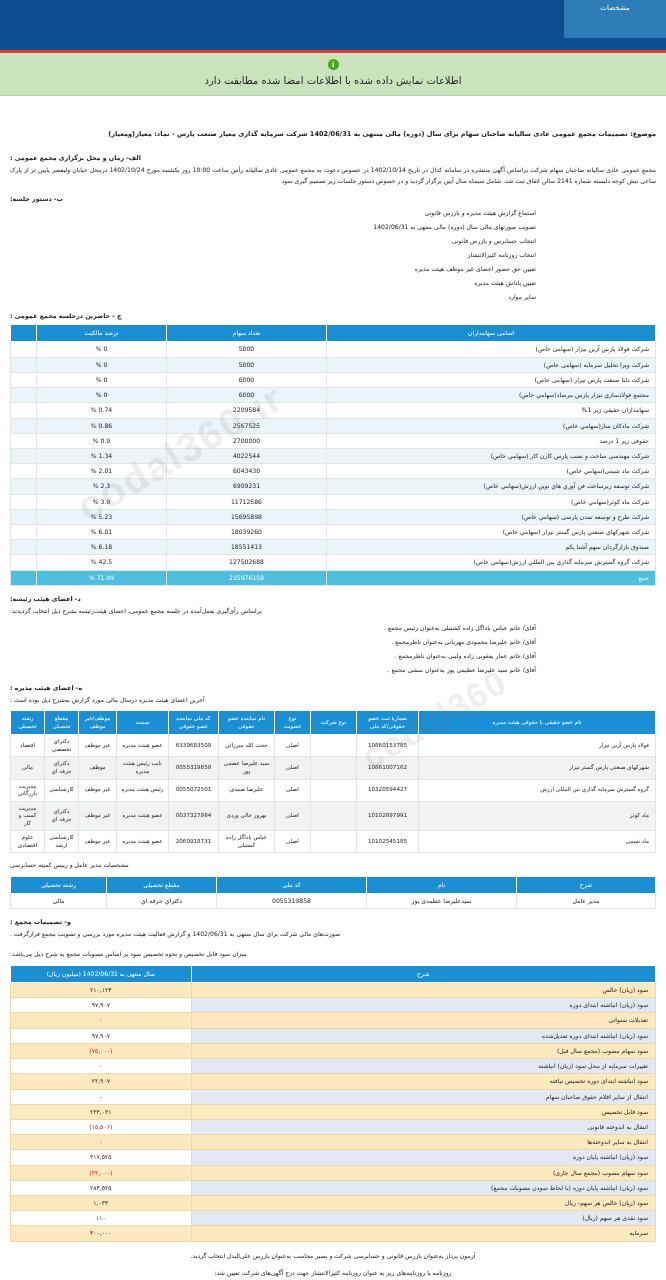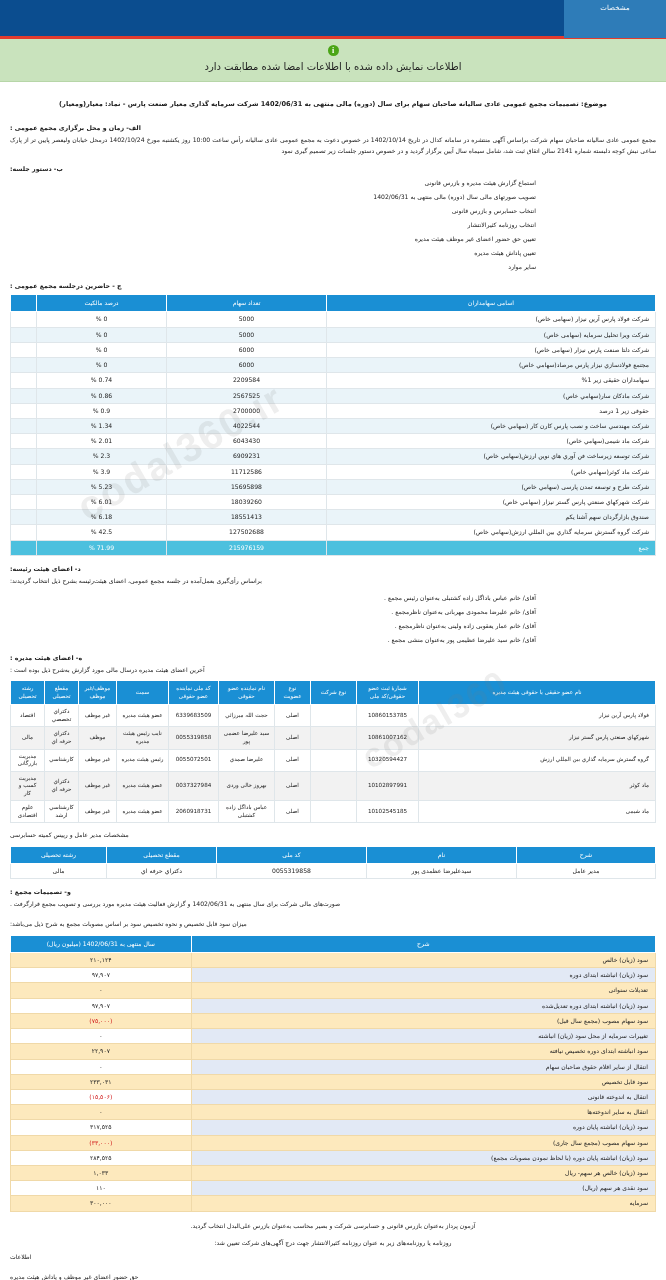--- a/index.html
+++ b/index.html
@@ -12,21 +12,21 @@
     width: 666px; min-height: 1280px;
     direction: rtl;
     font-size: 6.2px;
     color: #1a1a1a;
     position: relative;
     overflow: hidden;
   }
 
   
   .topbar {
-    height: 36px;
+    height: 50px;
     background: #0b4d8f;
     position: relative;
   }
   .tabstrip {
     position: absolute;
     top: 0; right: 0;
     height: 38px;
     display: flex;
     flex-direction: row;
   }
@@ -66,24 +66,23 @@
     line-height: 11px;
     font-weight: bold;
     font-family: "Liberation Serif", serif;
   }
   .infotext { font-size: 10px; color: #1f1f1f; }
 
   
   .page { padding: 14px 10px 6px 10px; }
 
   .subject {
-    text-align: center;
     font-weight: bold;
     font-size: 6.6px;
-    margin: 4px 0 14px 0;
+    margin: 20px 0 14px 0;
     line-height: 1.5;
   }
   .sec-head {
     font-weight: bold;
     font-size: 6.3px;
     margin: 9px 0 4px 0;
   }
   .para {
     font-size: 6.1px;
     line-height: 1.75;

